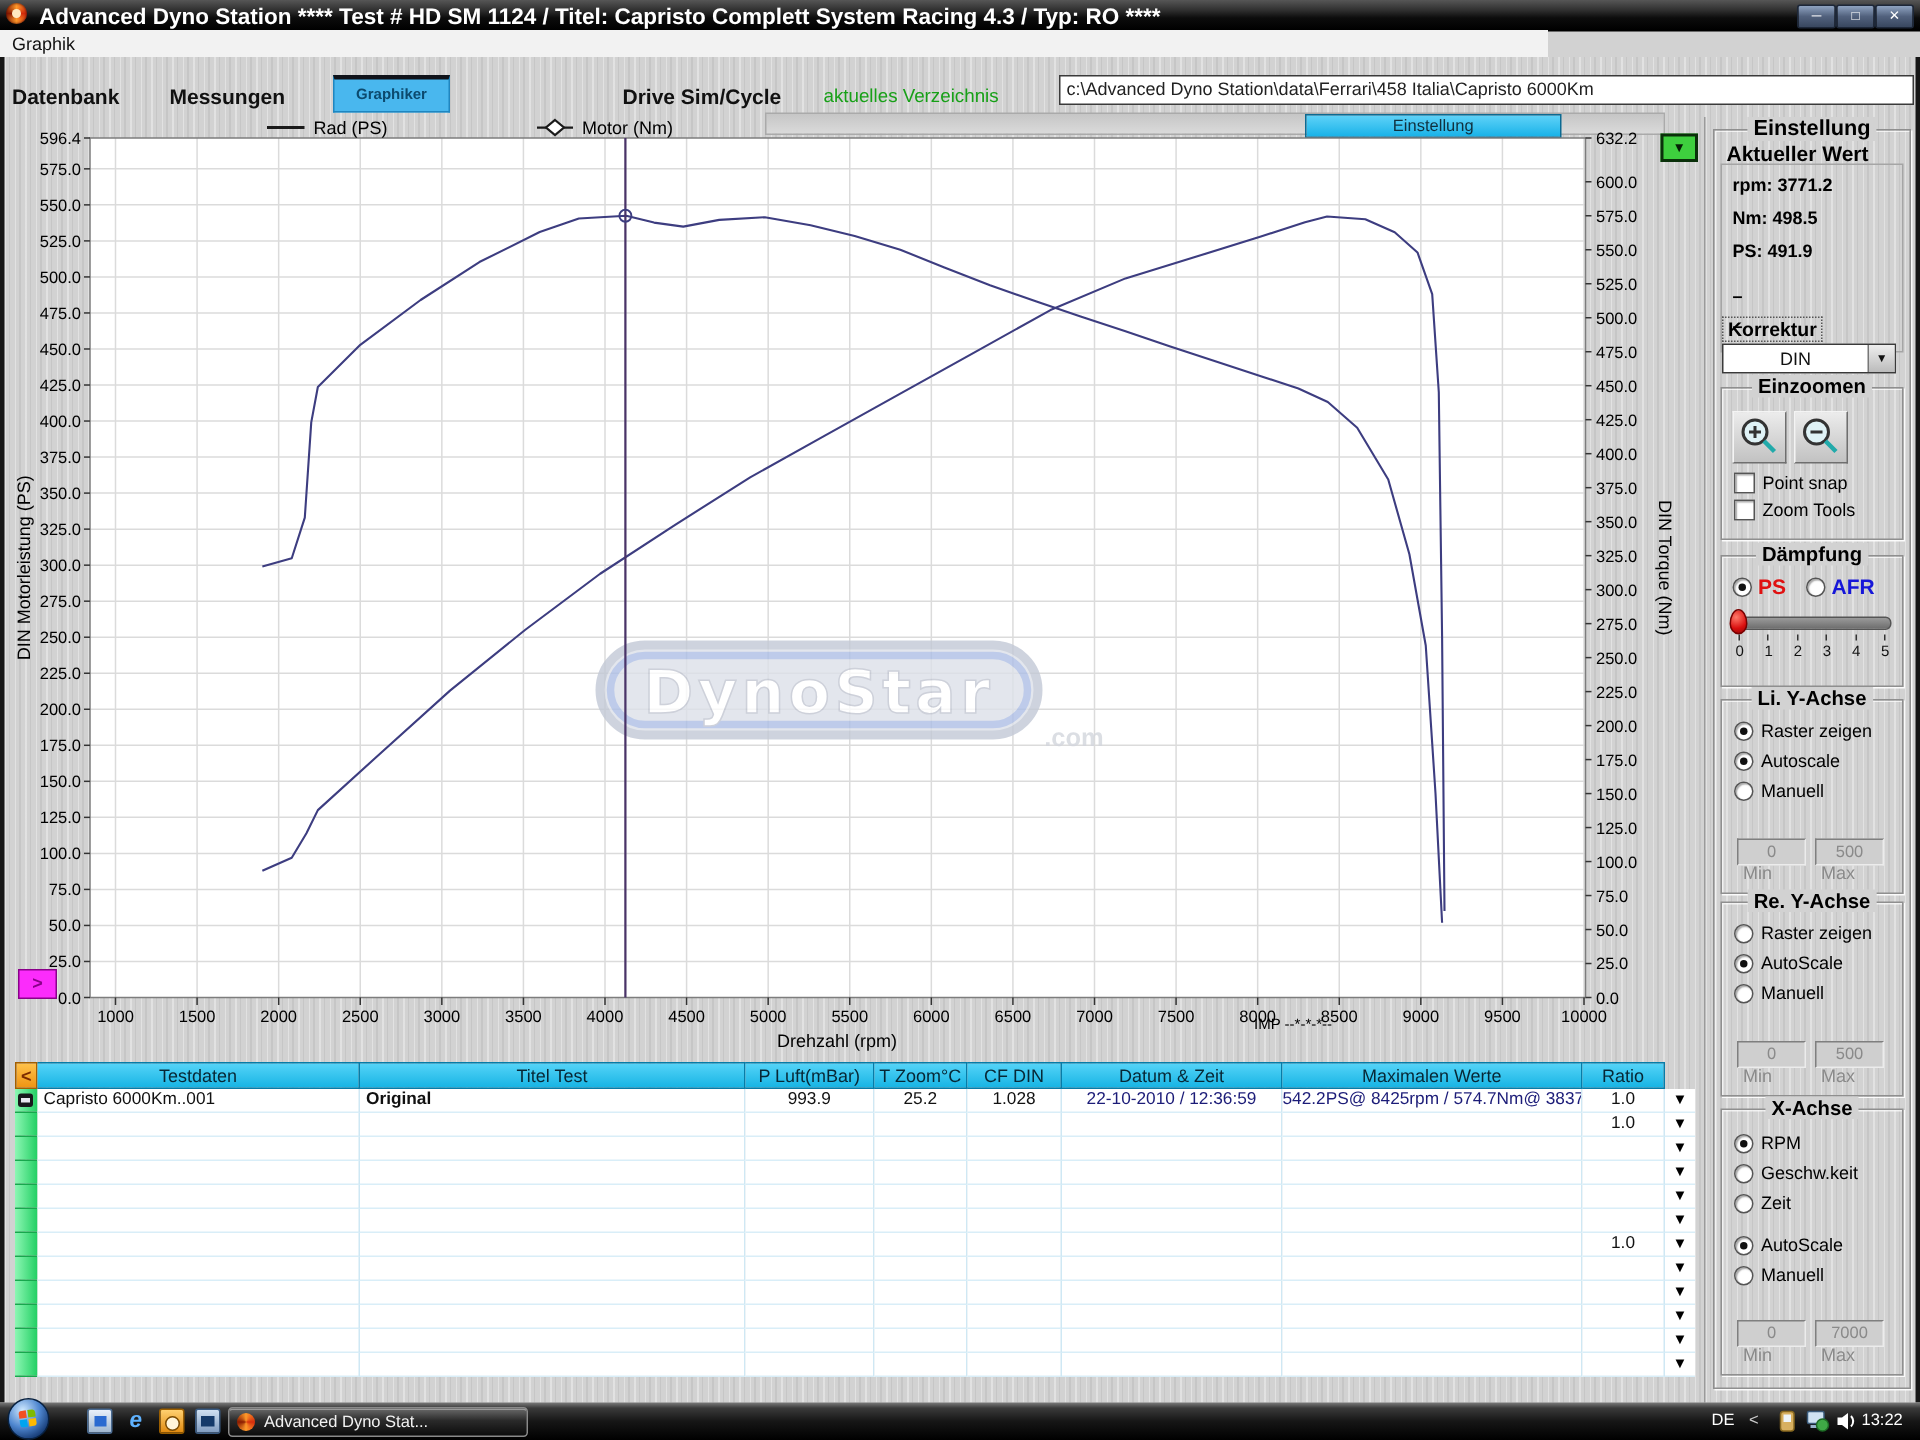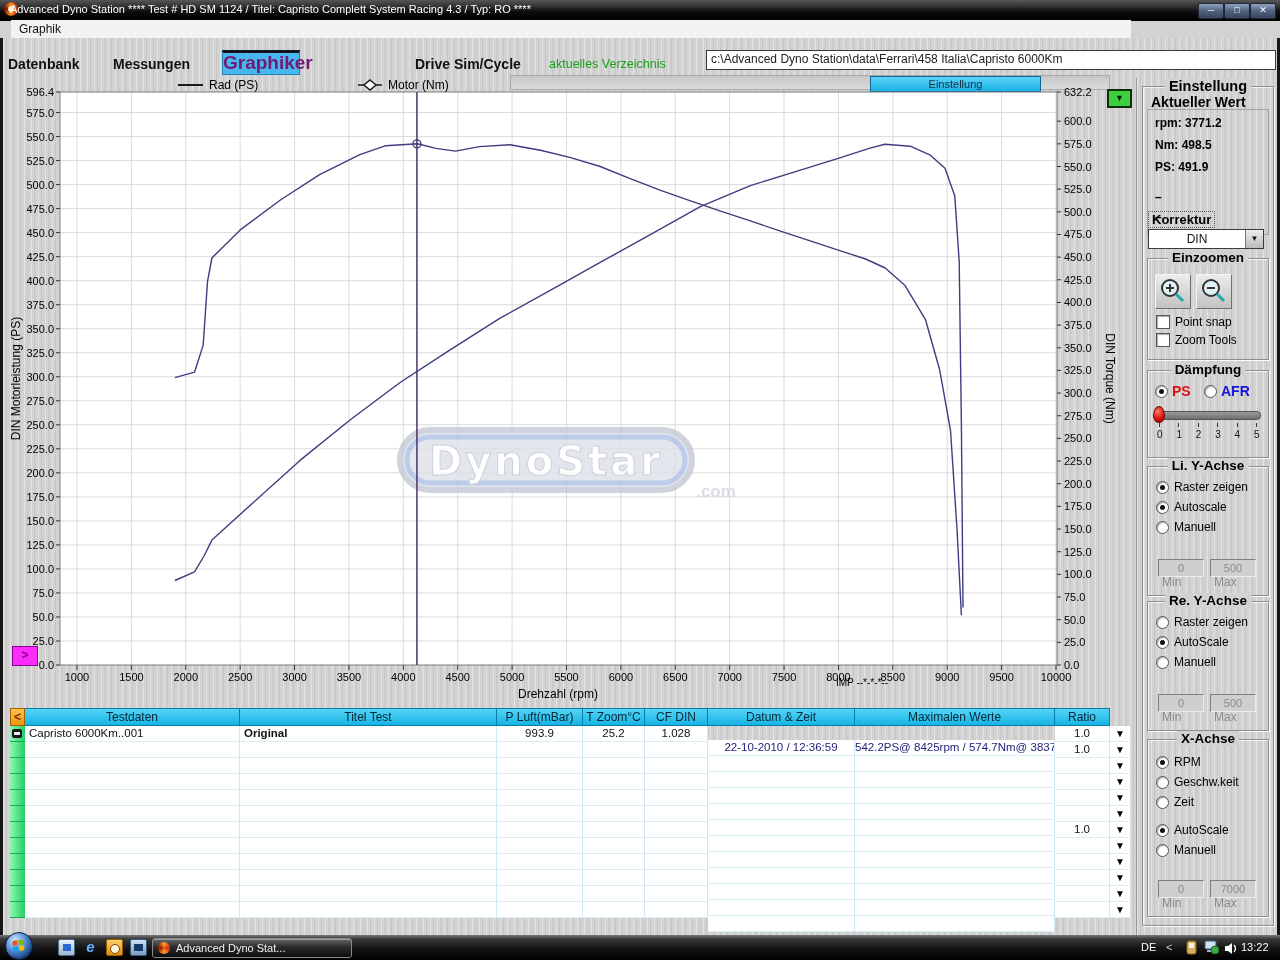--- a/index.html
+++ b/index.html
@@ -7,36 +7,36 @@
          font-family:"Liberation Sans","DejaVu Sans",sans-serif;background:#d2d2d2;}
   .abs{position:absolute;}
 
   
   #titlebar{left:0;top:0;width:1280px;height:20px;
     background:linear-gradient(180deg,#565656 0%,#2e2e2e 35%,#0c0c0c 60%,#000 100%);
     border-bottom:1px solid #000;}
   #titlebar .ticon{left:4px;top:2px;width:14px;height:14px;border-radius:50%;
     background:conic-gradient(#ff9a2a,#d42c0c,#ff9a2a,#8a1a00,#ff9a2a);box-shadow:inset 0 0 2px #400;}
   #titlebar .ticon::after{content:"";position:absolute;left:4px;top:4px;width:6px;height:6px;border-radius:50%;background:#ffe9c0;}
-  #title-text{left:10px;top:3px;color:#fff;font-size:11px;font-weight:normal;white-space:nowrap;}
+  #title-text{left:26px;top:3px;color:#fff;font-size:15px;font-weight:bold;white-space:nowrap;}
   .winbtn{top:3px;width:24px;height:14px;text-align:center;line-height:13px;font-size:9px;color:#fff;
     background:linear-gradient(180deg,#8fa3c0,#51617d 50%,#39475f);border:1px solid #1d2738;border-radius:2px;}
-  #menubar{left:11px;top:20px;width:1120px;height:18px;background:#f2f2f2;border-bottom:5px solid #d946ef;}
+  #menubar{left:0;top:20px;width:1032px;height:18px;background:#f2f2f2;border-bottom:5px solid #d946ef;}
   #menubar .menu-item{left:8px;top:2px;font-size:12px;color:#111;}
 
   
   #workspace{left:0;top:38px;width:1280px;height:897px;
     background:#d2d2d2;
     background-image:repeating-linear-gradient(90deg,rgba(255,255,255,.35) 0 1px,rgba(0,0,0,0) 1px 3px,rgba(0,0,0,.06) 3px 4px,rgba(0,0,0,0) 4px 7px);
     border-left:3px solid #161616;border-right:3px solid #161616;box-sizing:border-box;}
 
   .tab{font-size:14px;font-weight:bold;color:#111;}
   #tab-active-box{left:222px;top:50px;width:78px;height:25px;background:#49b7ee;
     border:1px solid #1f86c0;border-top:3px solid #10131a;box-sizing:border-box;text-align:center;}
-  #tab-active-box span{font-size:19px;font-weight:bold;color:#701a75;line-height:20px;}
+  #tab-active-box span{font-size:10px;font-weight:bold;color:#0c4a6e;line-height:20px;}
   #dir-label{left:549px;top:57px;color:#17a017;font-size:12.5px;}
   #path-box{left:706px;top:50px;width:564px;height:17px;background:#fff;border:1px solid #3a3a3a;
     font-size:12px;color:#222;padding:1px 0 0 4px;white-space:nowrap;overflow:hidden;}
 
   
   #legend-bar{left:510px;top:75px;width:600px;height:15px;
     background:linear-gradient(180deg,#c6c6c6,#dadada);border:1px solid #aaa;box-sizing:border-box;}
   #btn-einstellung{left:870px;top:76px;width:171px;height:16px;background:linear-gradient(180deg,#5fd2f8,#19b2e8);
     border:1px solid #0c6a92;box-sizing:border-box;text-align:center;font-size:11px;color:#10303e;line-height:14px;}
   #btn-green-dd{left:1107px;top:89px;width:25px;height:19px;background:#3ecf3e;border:2px solid #0a300a;
@@ -47,21 +47,21 @@
     padding:1px 5px 2px 5px;border:1px solid #e0d000;white-space:nowrap;}
 
   
   #dyno-table{left:10px;top:708px;}
   .th{position:absolute;top:0;height:18px;background:linear-gradient(180deg,#55d4f8,#17b4e4);
       border-right:1px solid #067ca8;border-top:1px solid #067ca8;border-bottom:1px solid #067ca8;
       box-sizing:border-box;text-align:center;font-size:12px;color:#072735;line-height:17px;overflow:hidden;}
   .nav-th{background:linear-gradient(180deg,#ffc24a,#ef9413);border:1px solid #a35f00;color:#7a2a00;font-weight:bold;}
   .td{position:absolute;height:16px;background:#fff;border-right:1px solid #cfe8f4;border-bottom:1px solid #d9eef8;
       box-sizing:border-box;font-size:11.5px;color:#111;line-height:15px;white-space:nowrap;overflow:hidden;}
-  .td.left{padding-left:4px;} .td.center{text-align:center;} .td.navy{color:#1c1c78;margin-top:14px;}
+  .td.left{padding-left:4px;} .td.center{text-align:center;} .td.navy{color:#1c1c78;}
   .gut{position:absolute;width:15px;background:linear-gradient(90deg,#8df7b4,#22cf63);border-bottom:1px solid #17a84d;box-sizing:border-box;}
   .row-icon{position:absolute;left:2px;top:3px;width:10px;height:9px;background:#18181c;border-radius:2px;}
   .row-icon::after{content:"";position:absolute;left:2px;top:3px;width:6px;height:3px;background:#e8e8f0;}
   .arrow-cell{position:absolute;width:20px;height:16px;background:#fff;border-bottom:1px solid #d9eef8;
       box-sizing:border-box;text-align:center;font-size:10px;line-height:15px;color:#000;}
 
   
   #panel{left:1136px;top:78px;width:141px;height:857px;border-left:1px solid #9a9a9a;}
   .groupbox{position:absolute;border:1px solid #8f8f8f;box-shadow:1px 1px 0 rgba(255,255,255,.9),inset 1px 1px 0 rgba(255,255,255,.7);}
   .grouptitle{position:absolute;top:-9px;left:50%;transform:translateX(-50%);background:#d2d2d2;

